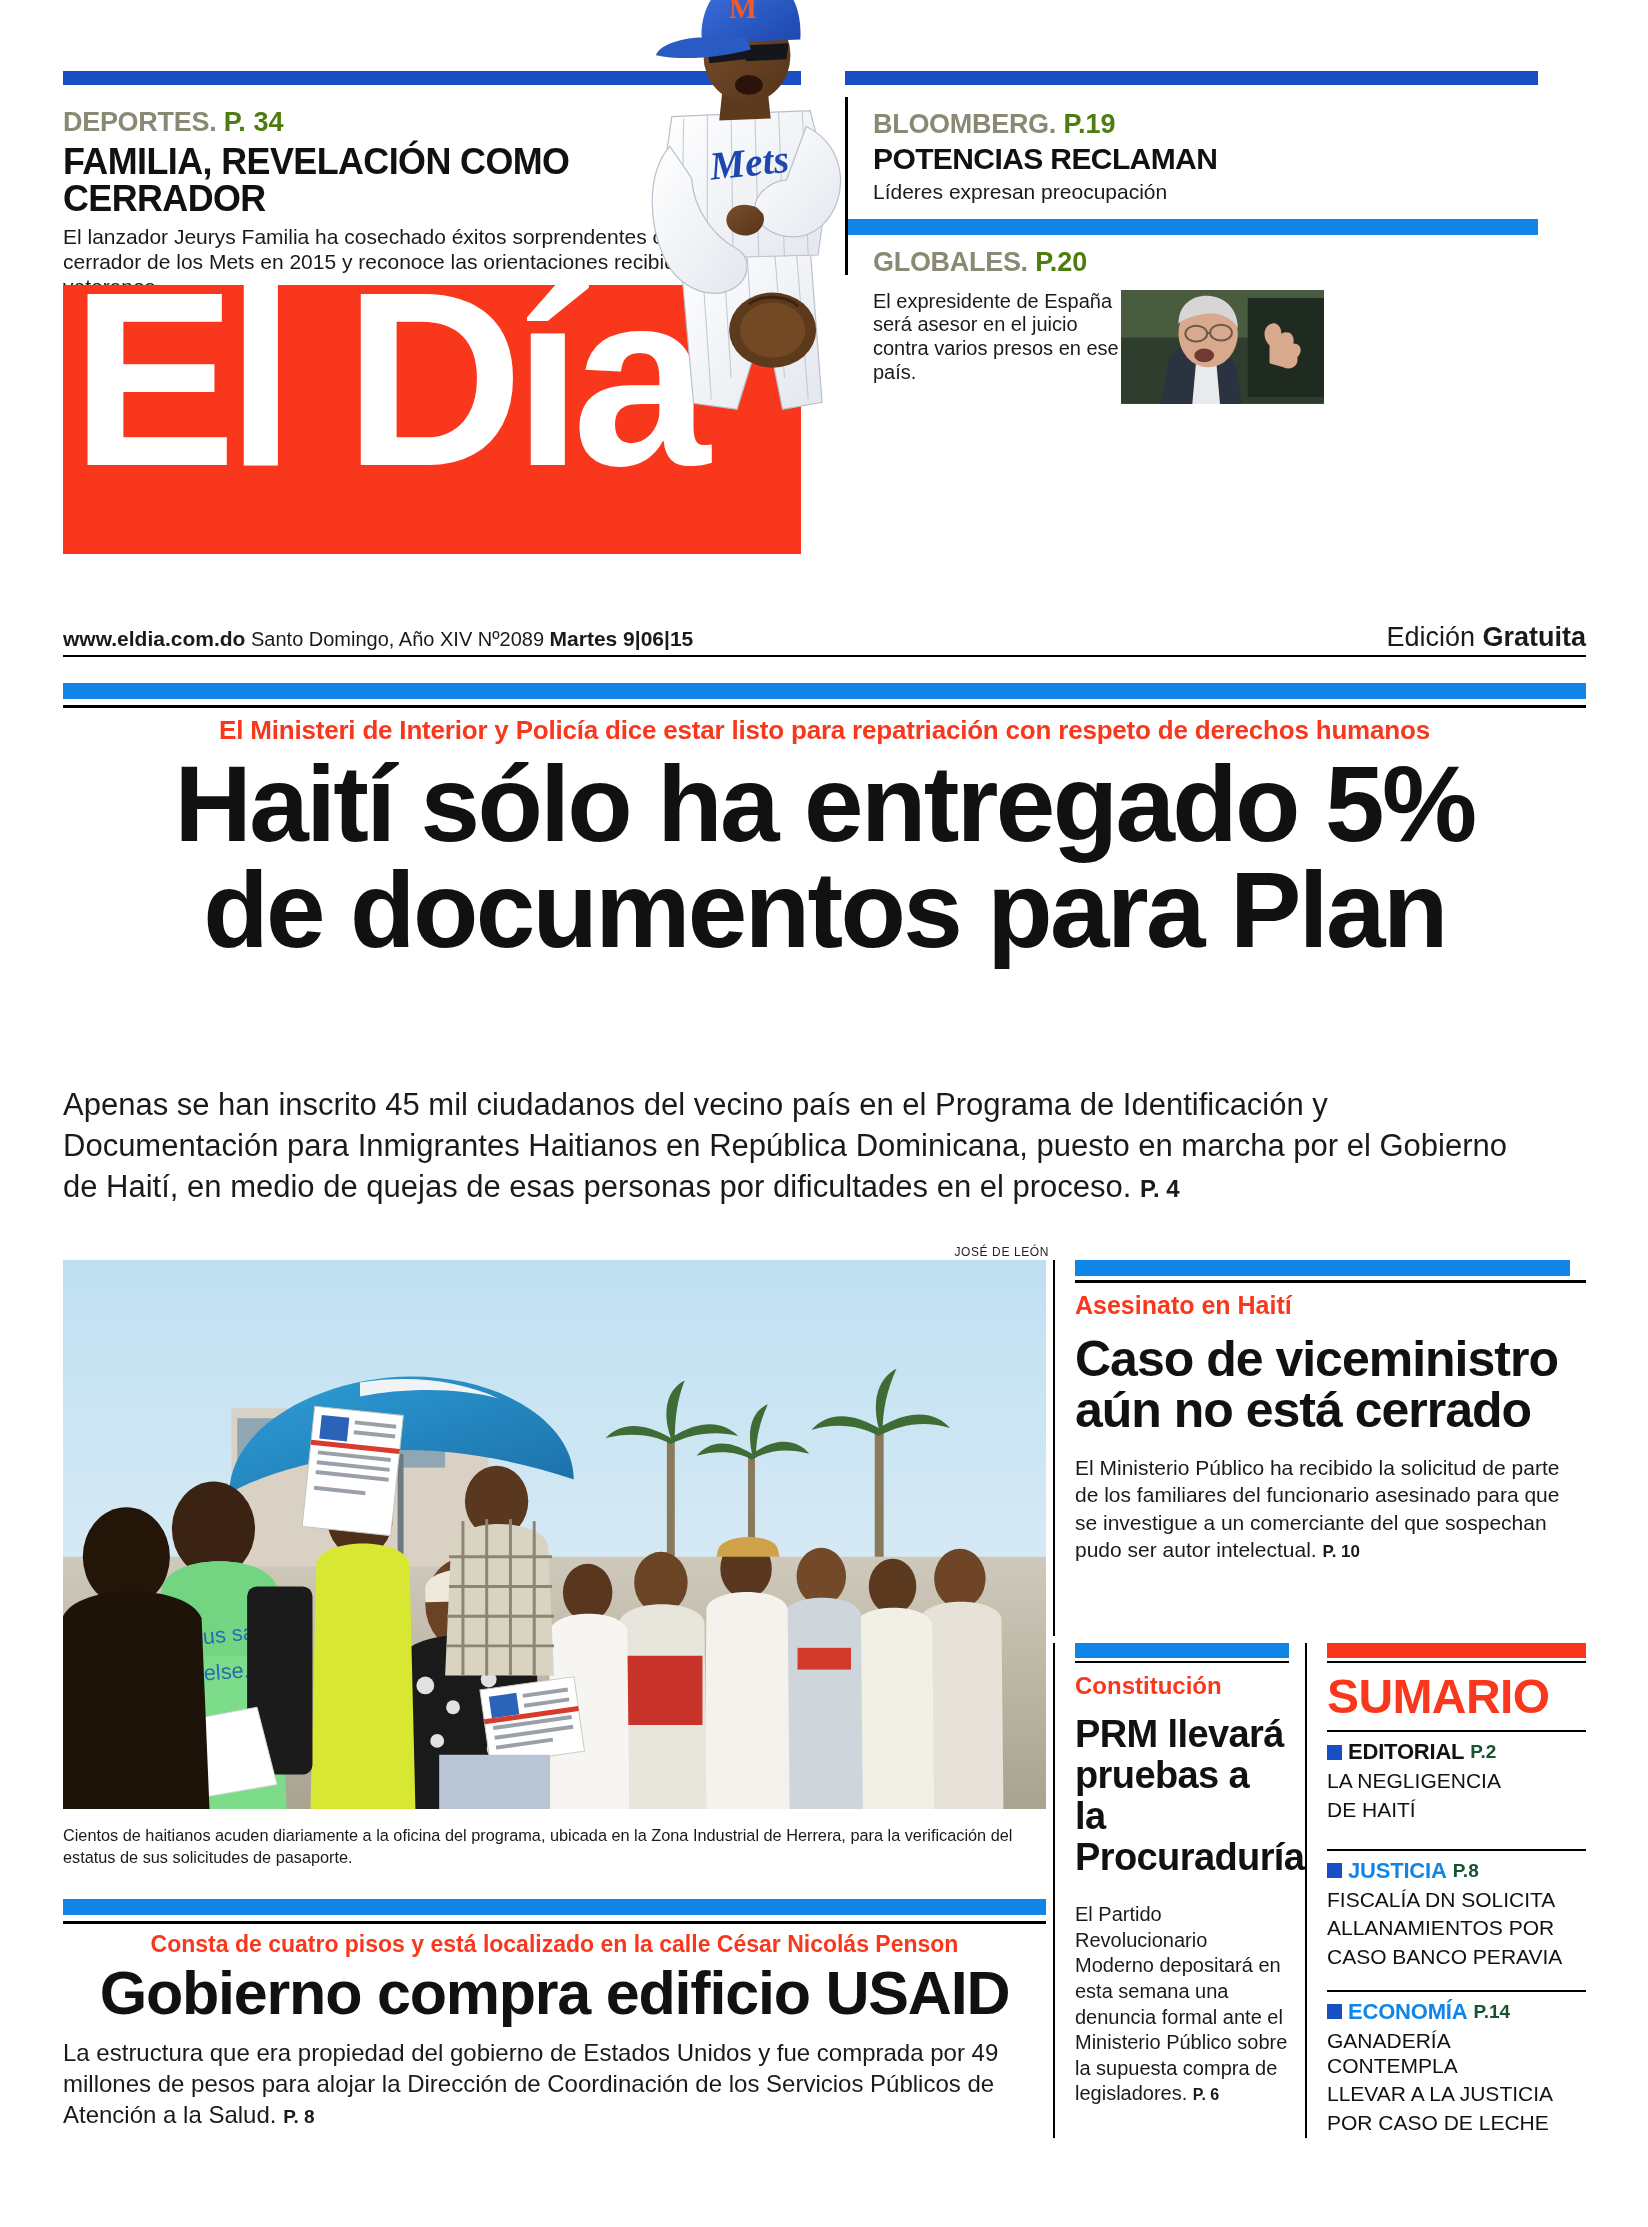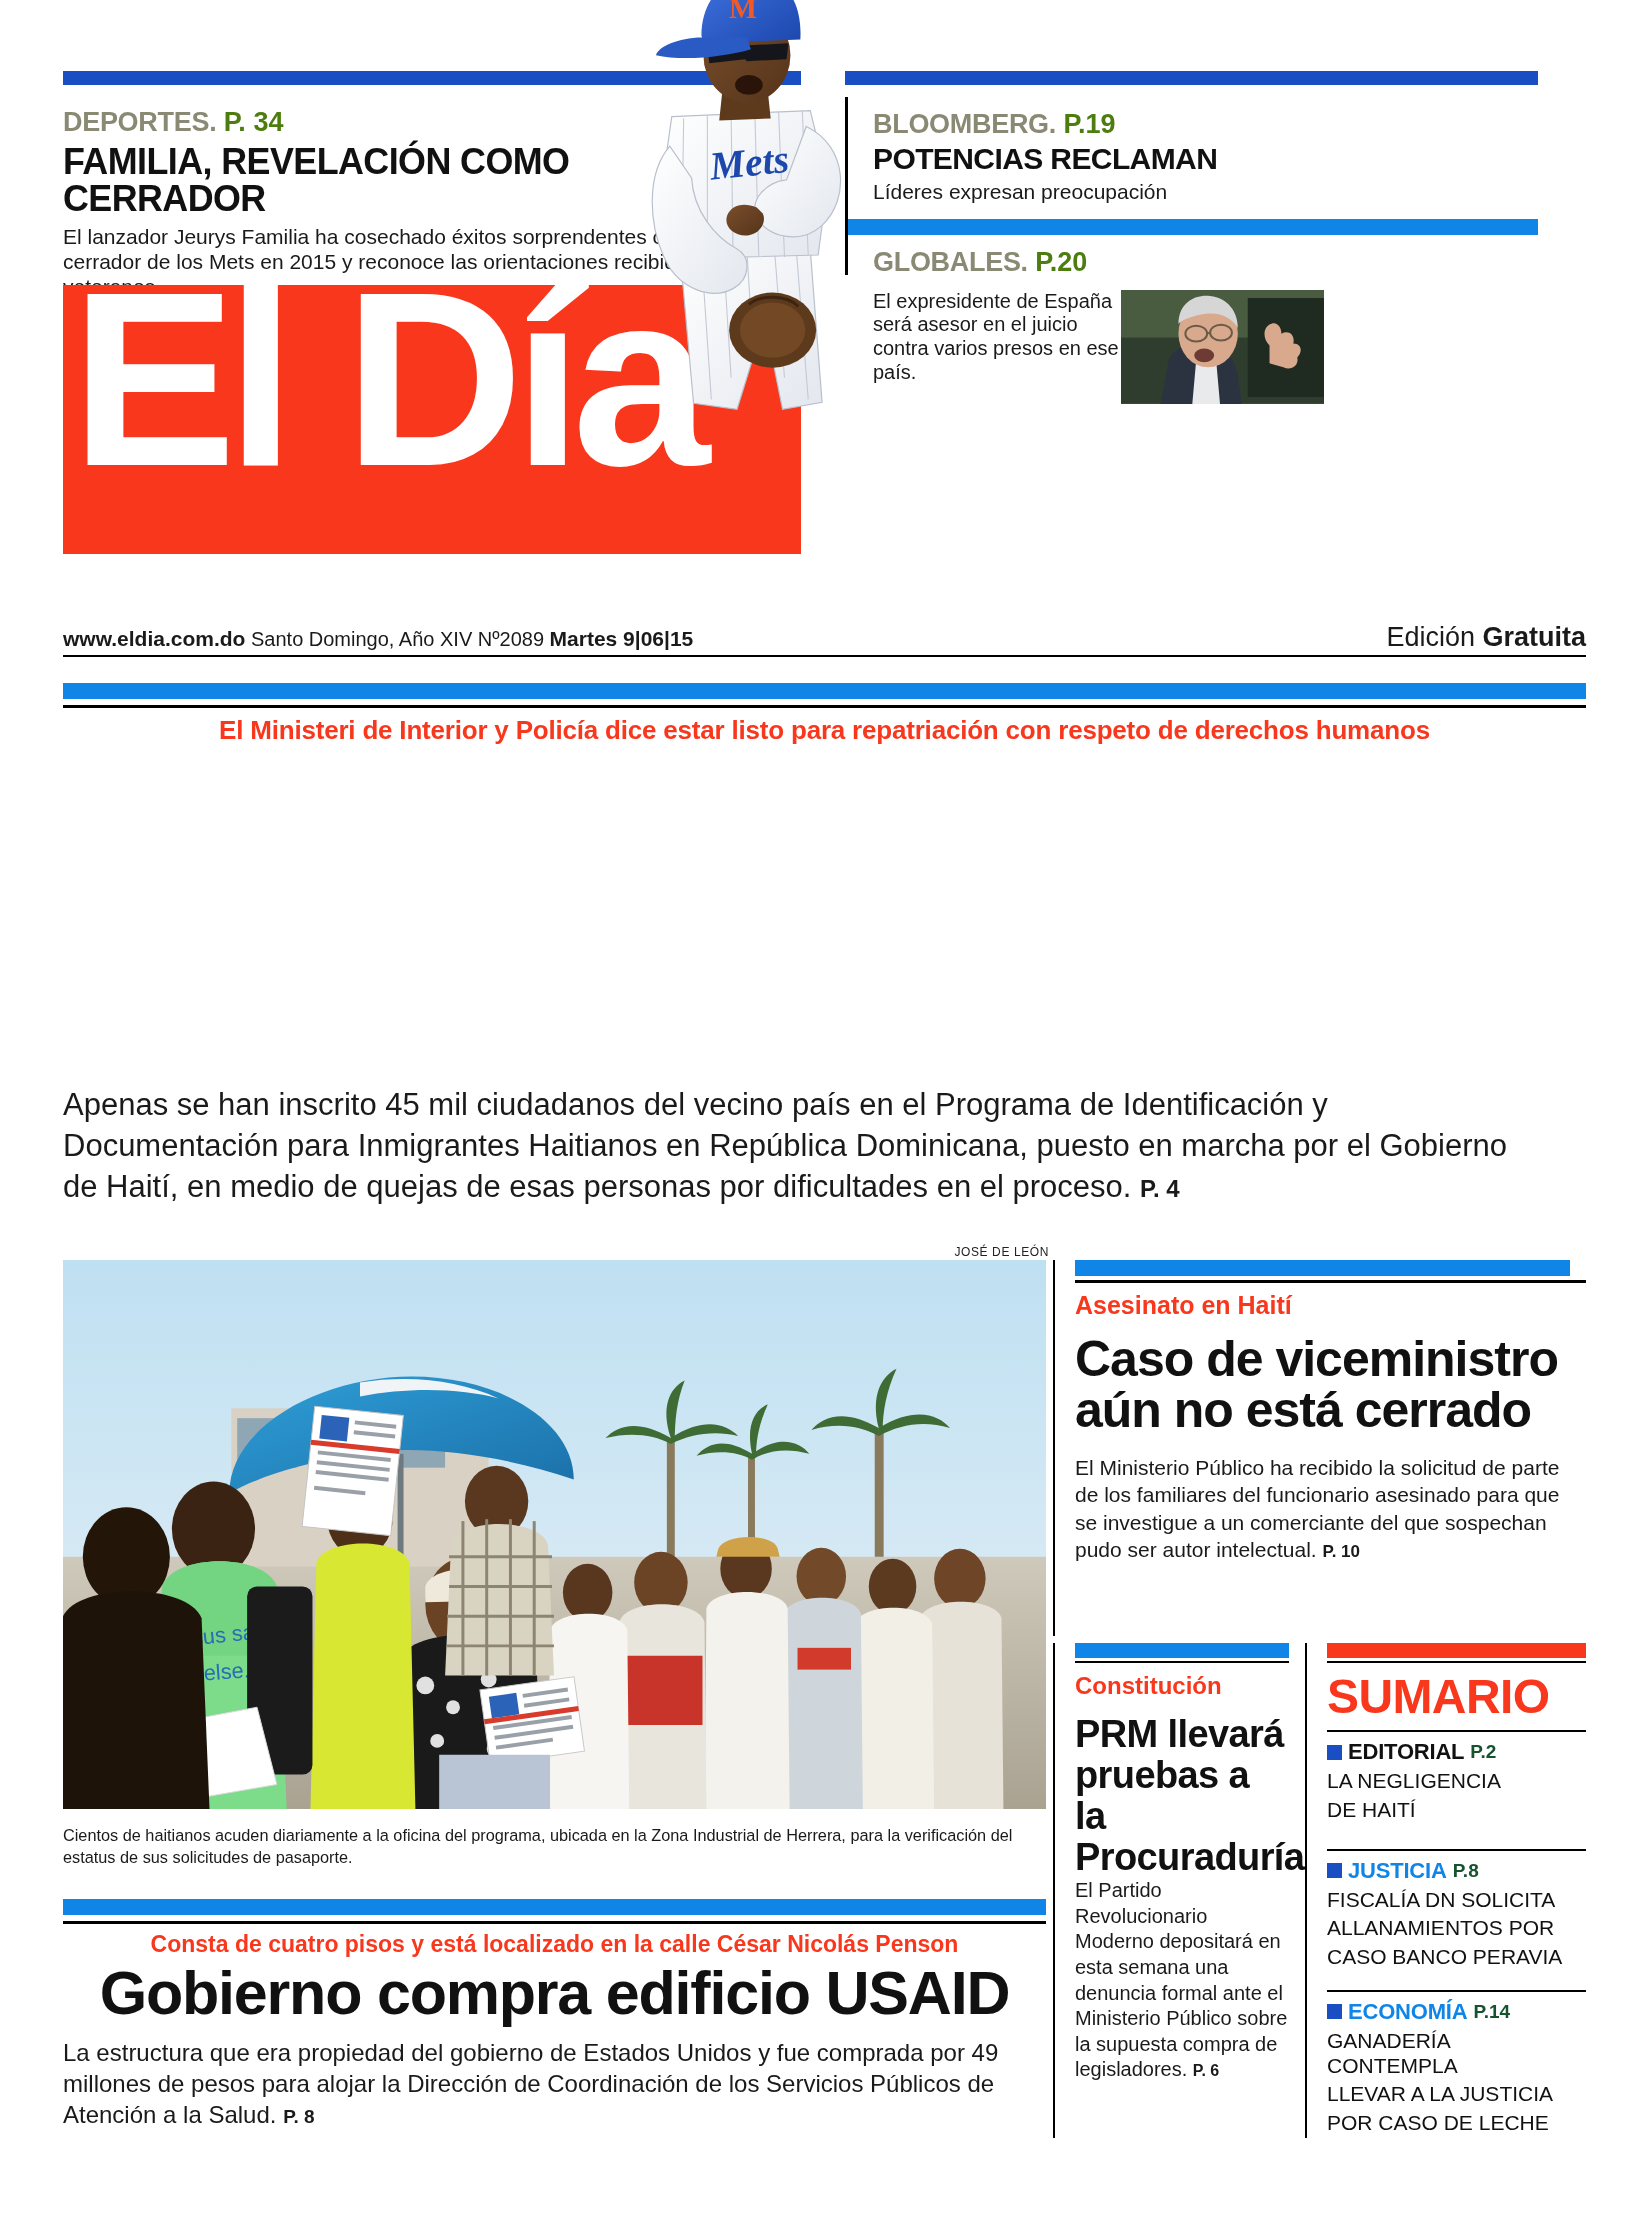--- a/index.html
+++ b/index.html
@@ -200,21 +200,21 @@
   .sub-rule { border-top: 2px solid #000; margin-top: 3px; }
   #const-kicker {
     color: #f8371c; font-weight: 800; font-size: 24px; margin-top: 9px;
     font-family: "Liberation Sans Narrow", "Liberation Sans", sans-serif;
   }
   #const-head {
     font-family: "Liberation Sans Narrow", "Liberation Sans", sans-serif;
     font-weight: 800; font-size: 38px; line-height: 1.08; margin-top: 14px;
     letter-spacing: -0.6px;
   }
-  #const-body { font-size: 20px; line-height: 1.28; margin-top: 0; }
+  #const-body { font-size: 20px; line-height: 1.28; margin-top: 24px; }
   #const-body .pg { font-weight: 800; font-size: 16px; }
 
   .sum-bar-red { height: 15px; background: #f8371c; }
   #sumario-title {
     color: #f8371c; font-weight: 800; font-size: 48px; margin-top: 6px;
     font-family: "Liberation Sans Narrow", "Liberation Sans", sans-serif;
     letter-spacing: -0.6px;
   }
   .sum-item { border-top: 2px solid #000; padding-top: 7px; margin-top: 6px; }
   .sum-item:first-of-type { margin-top: 4px; }
@@ -362,20 +362,24 @@
     <div id="info-right" class="body-cond">
       <span>Edición</span>
       <b>Gratuita</b>
     </div>
   </div>
   <div id="rule-under-info"></div>
 
   <div id="main-topbar" class="bar-blue-light"></div>
   <div id="main-rule"></div>
   <div id="main-kicker">El Ministeri de Interior y Policía dice estar listo para repatriación con respeto de derechos humanos</div>
+  <div id="main-head">
+    <div>Haití sólo ha entregado 5%</div>
+    <div>de documentos para Plan</div>
+  </div>
   <div id="main-lead" class="body-cond">
     <span>Apenas se han inscrito 45 mil ciudadanos del vecino país en el Programa de Identificación y Documentación para Inmigrantes Haitianos en República Dominicana, puesto en marcha por el Gobierno de Haití, en medio de quejas de esas personas por dificultades en el proceso.</span>
     <span class="pg">P. 4</span>
   </div>
 
   <div id="photo-credit" class="body-cond">JOSÉ DE LEÓN</div>
 
   <svg id="main-photo" viewBox="0 0 993 555" preserveAspectRatio="xMidYMid slice">
     <defs>
       <linearGradient id="sky" x1="0" y1="0" x2="0" y2="1">

